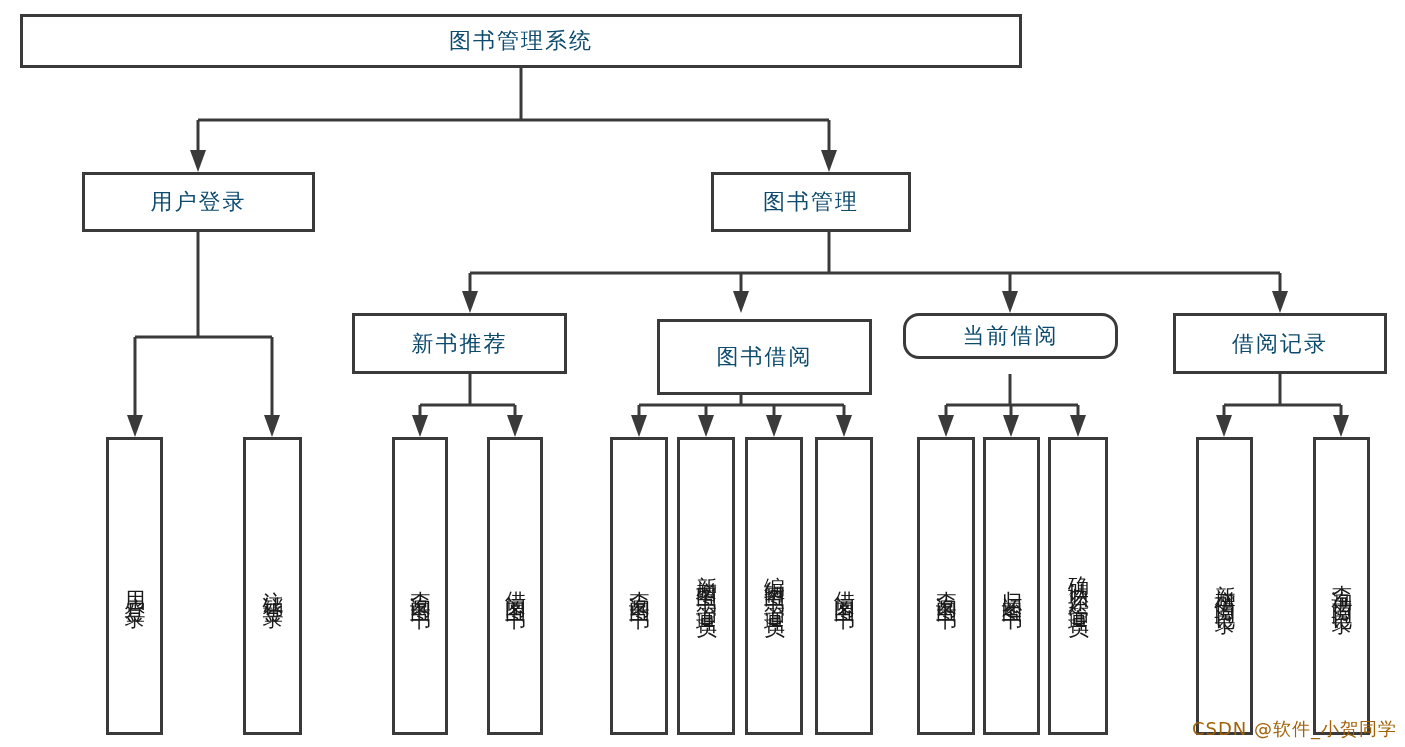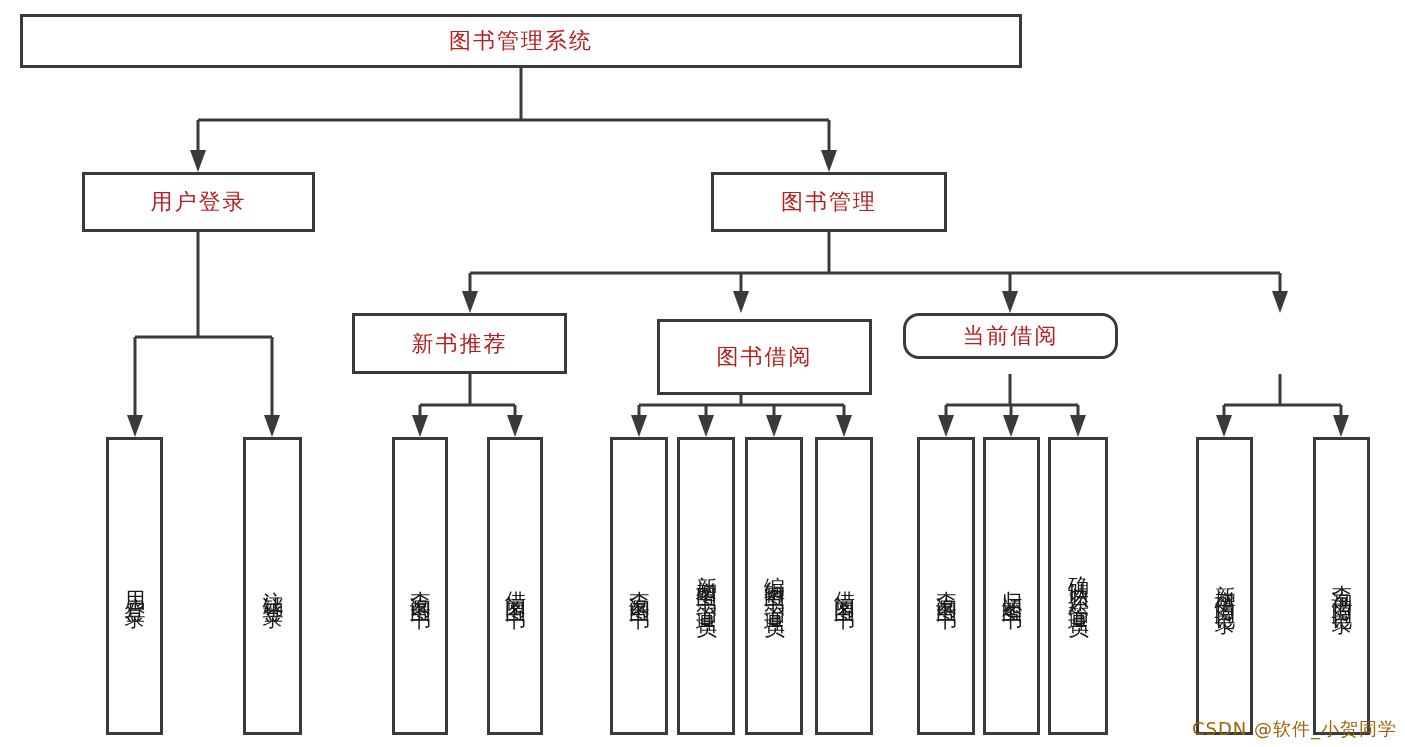--- a/index.html
+++ b/index.html
@@ -26,21 +26,21 @@
     position: absolute;
     box-sizing: border-box;
     border: 3px solid #3a3a3a;
     background: #ffffff;
     display: flex;
     align-items: center;
     justify-content: center;
   }
   .hlabel {
     font-size: 22px;
-    color: #b91c1c;
+    color: #0c4a6e;
     letter-spacing: 2px;
     white-space: nowrap;
   }
   .vlabel {
     writing-mode: vertical-rl;
     text-orientation: mixed;
     font-size: 21px;
     line-height: 1;
     letter-spacing: 6px;
     color: #1a1a1a;
@@ -122,32 +122,35 @@
     <polygon points="1341,437 1333,415 1349,415"></polygon>
   </svg>
 
   <div class="box" style="left:20px; top:14px; width:1002px; height:54px;">
     <span class="hlabel">图书管理系统</span>
   </div>
 
   <div class="box" style="left:82px; top:172px; width:233px; height:60px;">
     <span class="hlabel">用户登录</span>
   </div>
-  <div class="box" style="left:711px; top:172px; width:236px; height:60px;">
+  <div class="box" style="left:711px; top:172px; width:200px; height:60px;">
     <span class="hlabel">图书管理</span>
   </div>
 
   <div class="box" style="left:352px; top:313px; width:215px; height:61px;">
     <span class="hlabel">新书推荐</span>
   </div>
   <div class="box" style="left:657px; top:313px; width:215px; height:76px;margin-top:6px;">
     <span class="hlabel">图书借阅</span>
   </div>
   <div class="box" style="left:903px; top:313px; width:215px; height:46px;border-radius:16px;">
     <span class="hlabel">当前借阅</span>
+  </div>
+  <div class="box" style="left:1173px; top:313px; width:214px; height:61px;">
+    <span class="hlabel">借阅记录</span>
   </div>
 
   <div class="box" style="left:106px; top:437px; width:57px; height:298px;">
     <span class="vlabel">用户登录</span>
   </div>
   <div class="box" style="left:243px; top:437px; width:59px; height:298px;">
     <span class="vlabel">注销登录</span>
   </div>
 
   <div class="box" style="left:392px; top:437px; width:56px; height:298px;">

